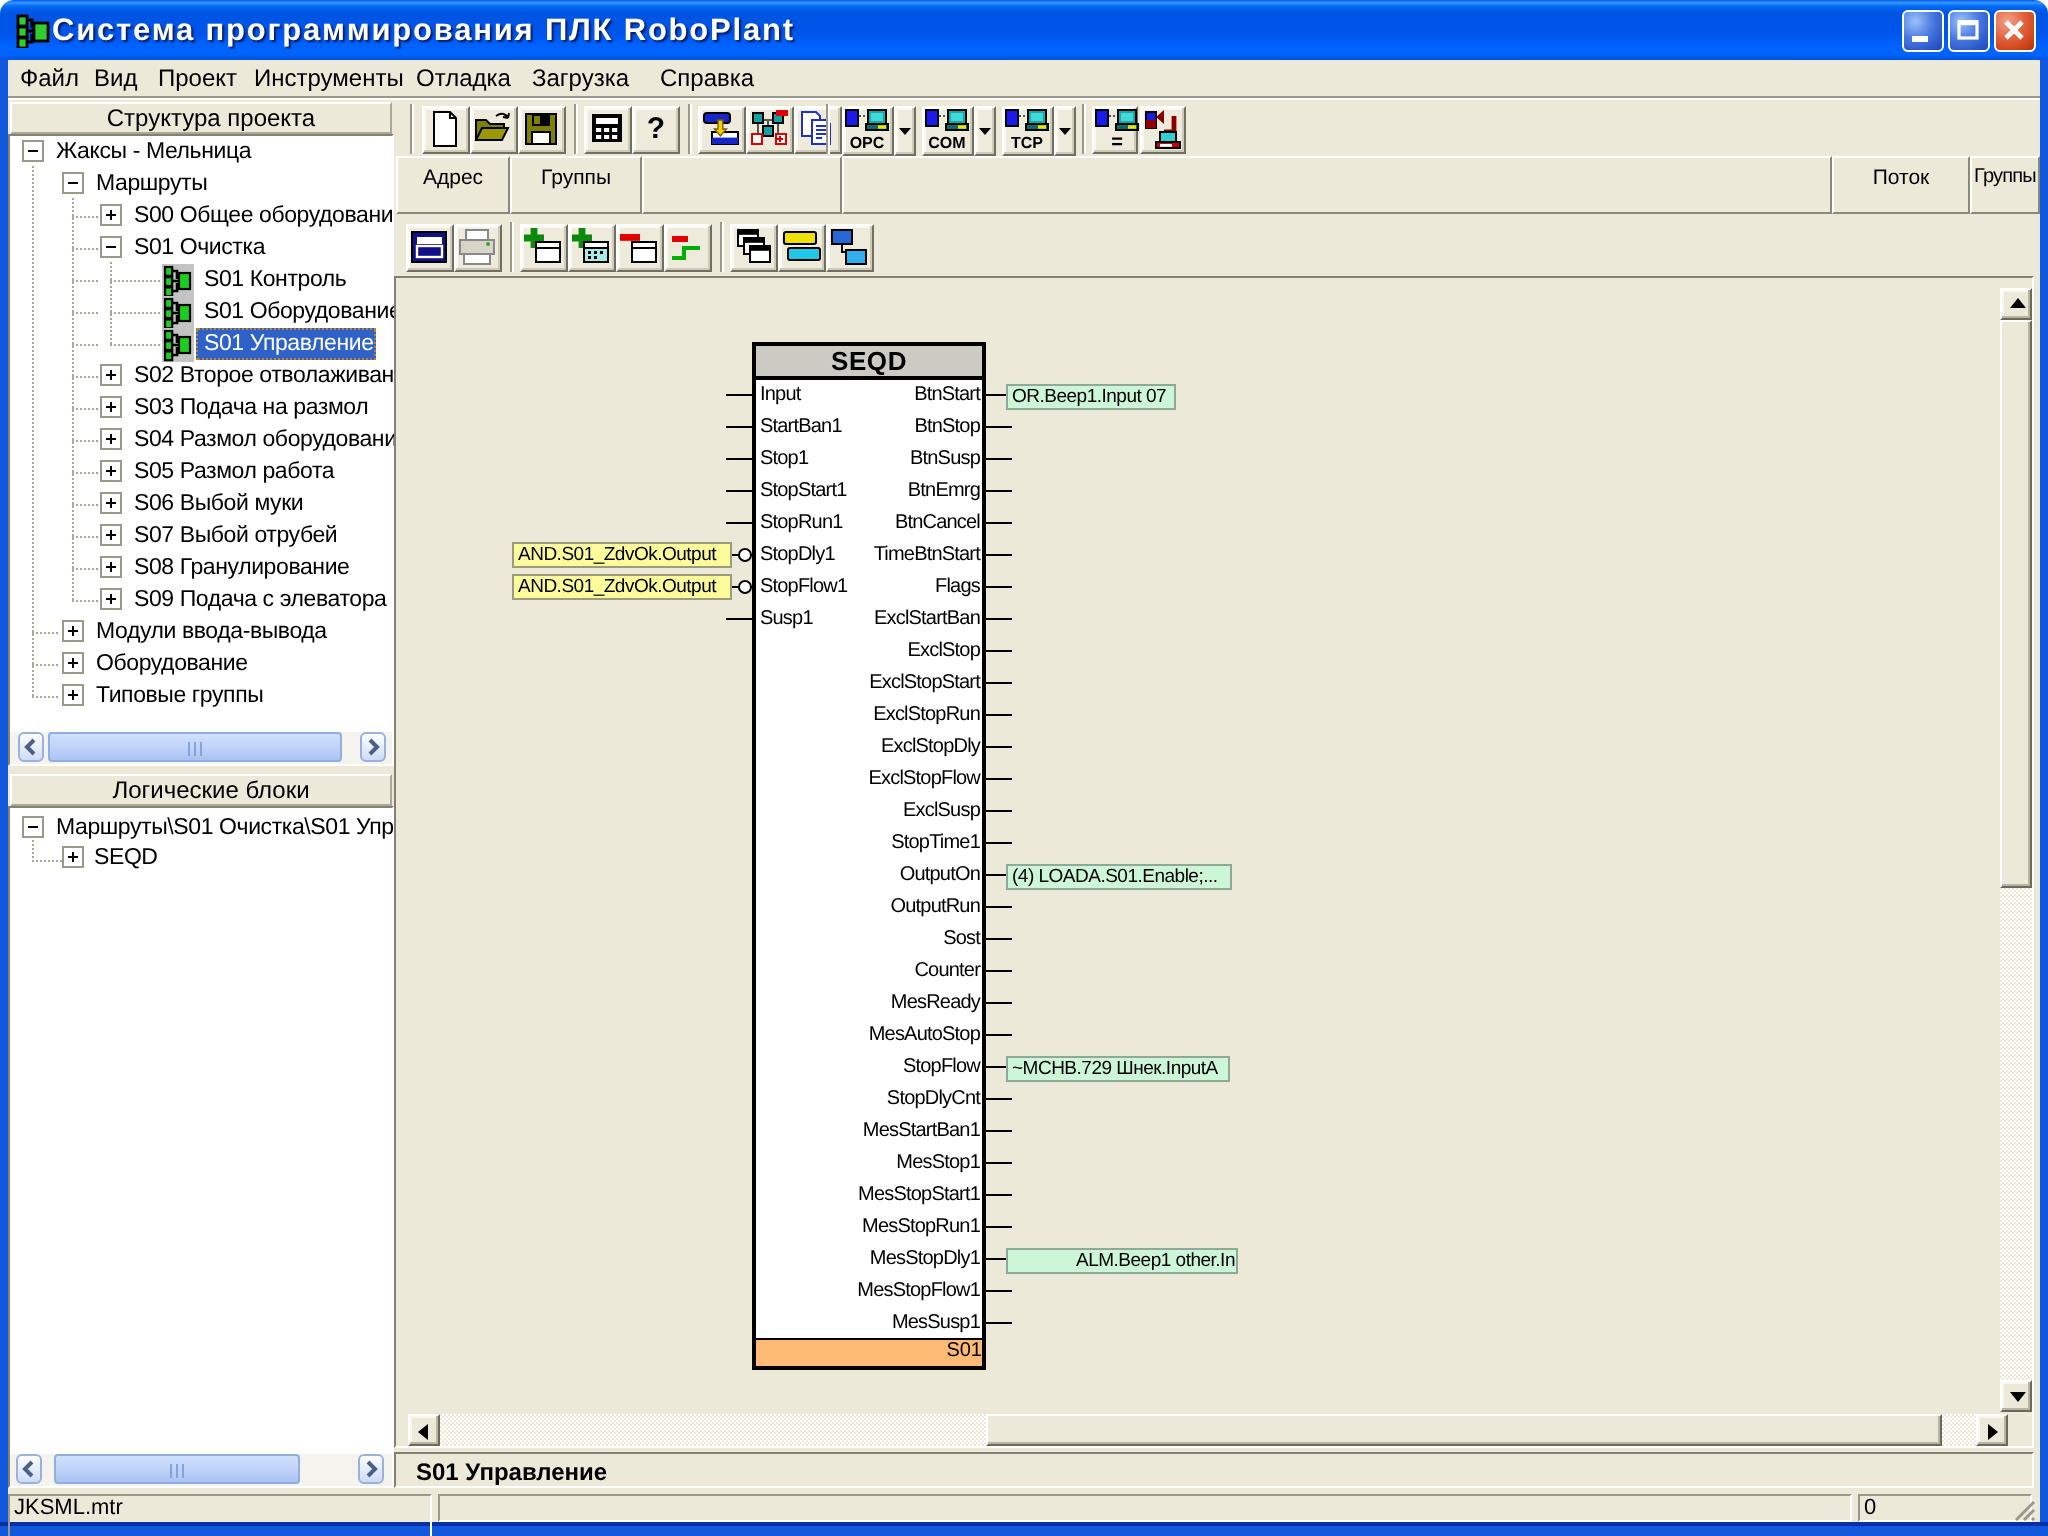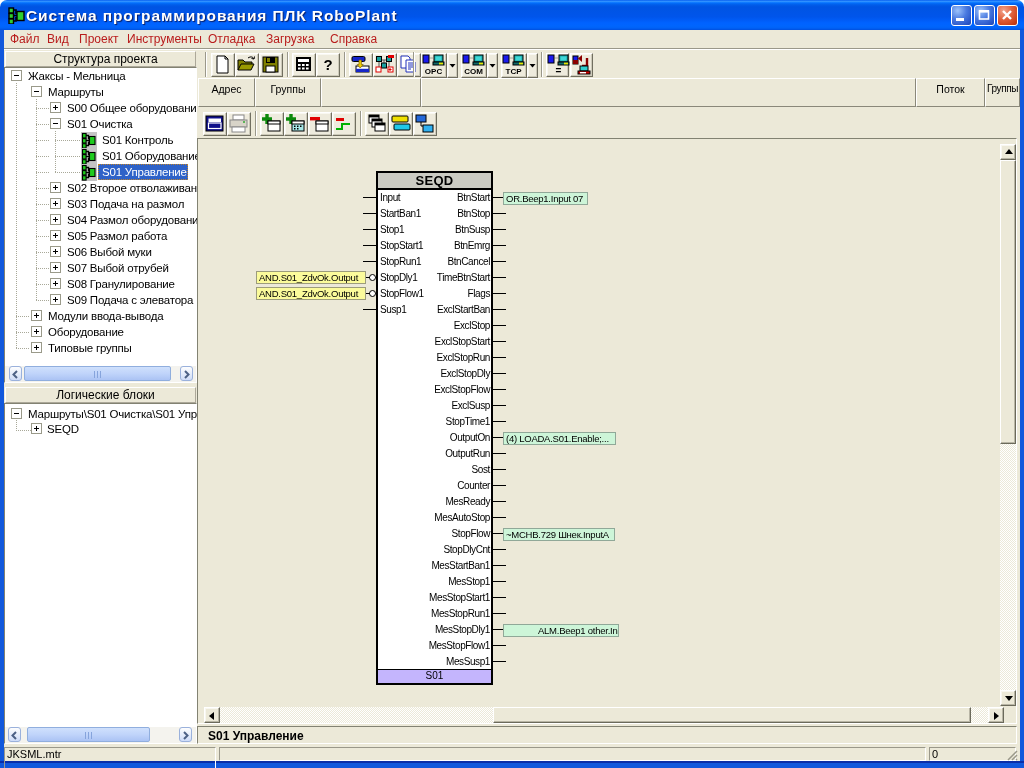--- a/index.html
+++ b/index.html
@@ -7,21 +7,21 @@
 .abs{position:absolute;}
 
 #titlebar{left:0;top:0;width:1024px;height:30px;border-radius:7px 7px 0 0;
  background:linear-gradient(to bottom,#0058ee 0%,#3593ff 4%,#288eff 6%,#127dff 8%,#036ffc 10%,#0262ee 14%,#0057e5 20%,#0054e3 24%,#0055eb 56%,#005bf5 66%,#0062ff 76%,#0065fe 86%,#0063f8 92%,#005df1 95%,#0054e4 98%);}
 #title-text{left:26px;top:7px;color:#fff;font-weight:bold;font-size:15.5px;letter-spacing:0.9px;
  text-shadow:1px 1px 1px #0a1e63;white-space:nowrap;}
 .wbtn{top:5px;width:21px;height:21px;border-radius:3px;border:1px solid #fff;}
 .wbtn-blue{background:radial-gradient(circle at 30% 25%,#9cc2fa 0%,#4a7ae0 45%,#2a56c8 80%,#1f47ae 100%);}
 #btn-close{background:radial-gradient(circle at 30% 25%,#f2a48c 0%,#e1613c 45%,#cc3f16 80%,#b03010 100%);}
 
-#menubar{left:4px;top:30px;width:1016px;height:18px;background:#ece9d8;font-size:12px;color:#b91c1c;}
+#menubar{left:4px;top:30px;width:1016px;height:18px;background:#ece9d8;font-size:12px;color:#000000;}
 #menubar span{position:absolute;top:2px;}
 
 .beige{background:#ece9d8;}
 .panel-hdr{background:#ece9d8;border:1px solid;border-color:#fff #aca899 #aca899 #fff;
  text-align:center;font-size:12px;color:#000;padding-left:10px;}
 .treebox{background:#fff;border:1px solid;border-color:#828272 #fff #fff #828272;}
 
 .tbtn{background:#eeebdd;border:1px solid;border-color:#fff #716f60 #716f60 #fff;box-shadow:inset -1px -1px 0 #cdcaba,inset 1px 1px 0 #f9f8f1;}
 .tsep{width:2px;border-left:1px solid #9a988a;border-right:1px solid #fff;}
 .hcell{background:#ece9d8;border:1px solid;border-color:#fff #8a887a #8a887a #fff;font-size:10.5px;text-align:center;padding-top:4px;color:#000;overflow:hidden;}
@@ -439,21 +439,21 @@
     <div>StopFlow</div>
     <div>StopDlyCnt</div>
     <div>MesStartBan1</div>
     <div>MesStop1</div>
     <div>MesStopStart1</div>
     <div>MesStopRun1</div>
     <div>MesStopDly1</div>
     <div>MesStopFlow1</div>
     <div>MesSusp1</div>
   </div>
-<div class="abs" style="left:376px;top:669px;width:117px;height:16px;border:2px solid #000;border-top:1px solid #000;background:#c4b5fd;font-size:10px;text-align:center;line-height:12px;color:#000;">S01</div>
+<div class="abs" style="left:376px;top:669px;width:117px;height:16px;border:2px solid #000;border-top:1px solid #000;background:#fdba74;font-size:10px;text-align:right;line-height:12px;color:#000;">S01</div>
 <div class="abs" style="left:363px;top:190px;width:13px;height:128px;background:repeating-linear-gradient(to bottom,transparent 0 7px,#000 7px 8px,transparent 8px 16px);"></div>
 <div class="abs" style="left:493px;top:190px;width:13px;height:480px;background:repeating-linear-gradient(to bottom,transparent 0 7px,#000 7px 8px,transparent 8px 16px);"></div>
 <div class="abs" style="left:369px;top:274px;width:7px;height:7px;border:1px solid #000;border-radius:50%;background:#fff;"></div>
 <div class="abs" style="left:369px;top:290px;width:7px;height:7px;border:1px solid #000;border-radius:50%;background:#fff;"></div>
 <div class="abs" style="left:366px;top:277px;width:4px;height:1px;background:#000;"></div>
 <div class="abs" style="left:366px;top:293px;width:4px;height:1px;background:#000;"></div>
 <div class="lbl lbl-y" style="left:256px;top:271px;width:110px;">AND.S01_ZdvOk.Output</div>
 <div class="lbl lbl-y" style="left:256px;top:287px;width:110px;">AND.S01_ZdvOk.Output</div>
 <div class="lbl lbl-g" style="left:503px;top:192px;width:85px;">OR.Beep1.Input 07</div>
 <div class="lbl lbl-g" style="left:503px;top:432px;width:113px;">(4) LOADA.S01.Enable;...</div>

